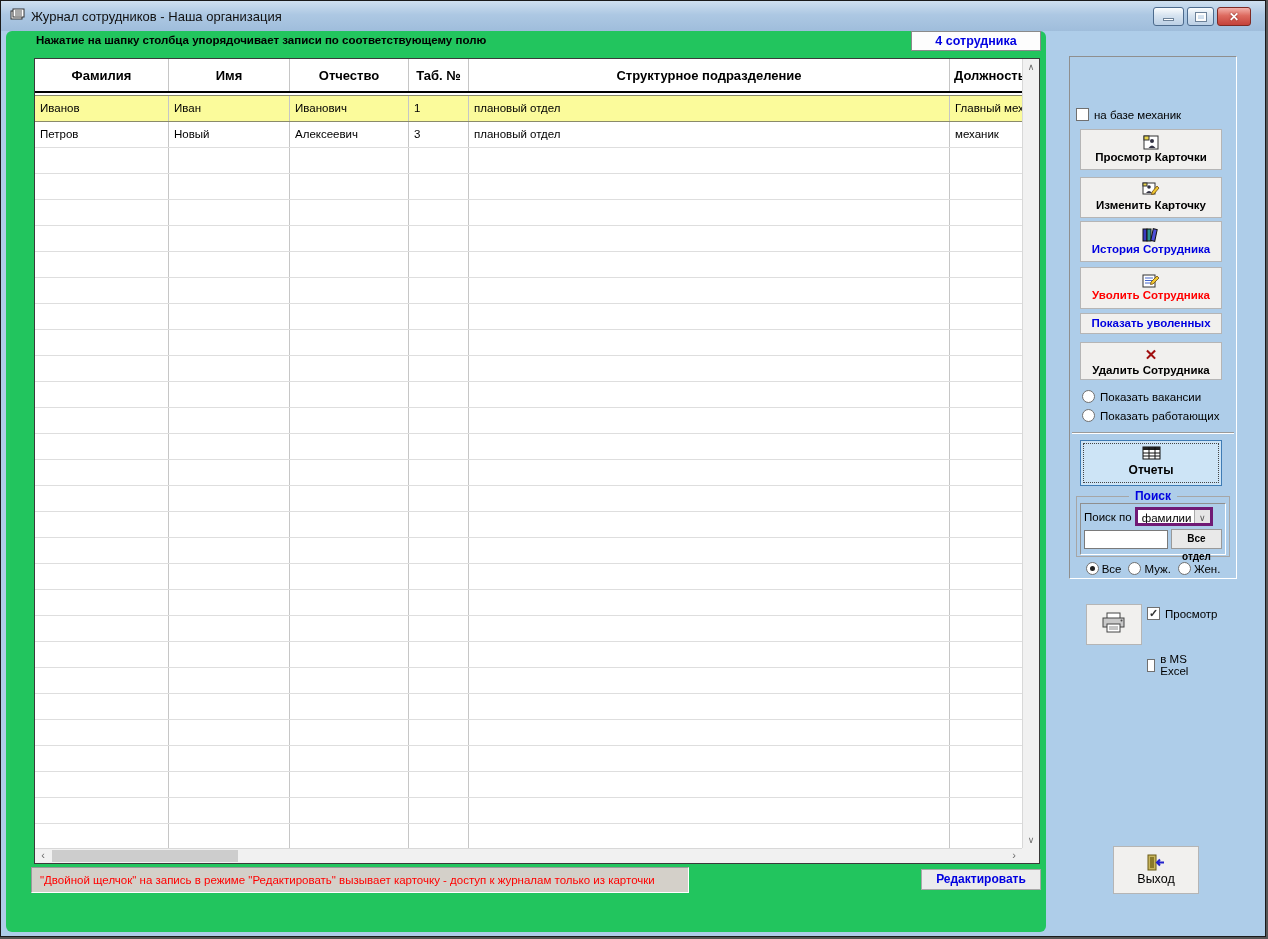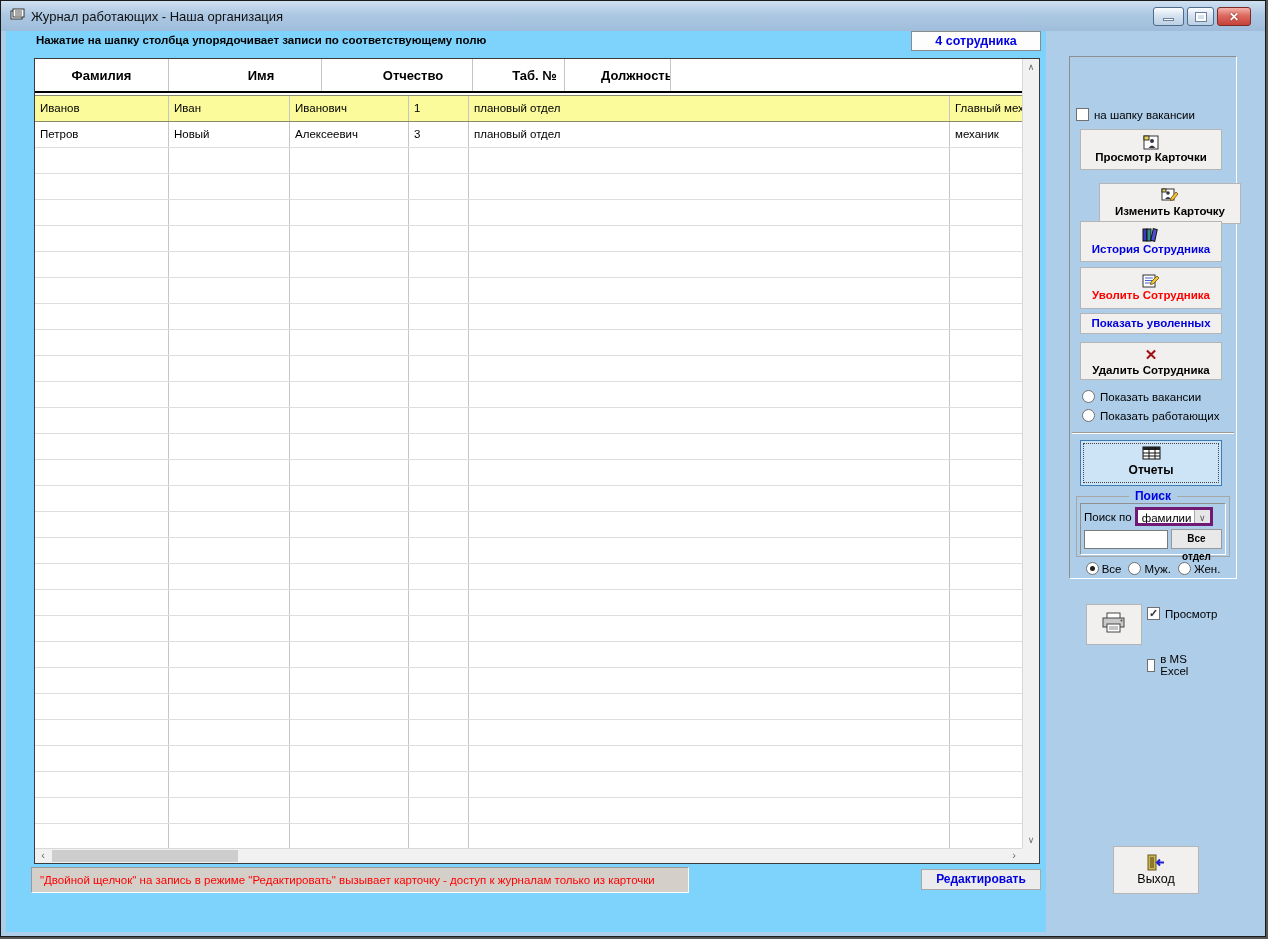--- a/index.html
+++ b/index.html
@@ -13,27 +13,27 @@
   .winbtns { position:absolute; right:14px; top:6px; display:flex; gap:3px; }
   .wbtn { height:19px; border:1px solid #4d6b8d; border-radius:3px;
     background:linear-gradient(180deg,#fbfdfe 0%,#d6e3f0 45%,#bcd0e5 100%);
     display:flex; align-items:center; justify-content:center; }
   .wbtn.min { width:31px; } .wbtn.max { width:27px; }
   .wbtn.close { width:34px; background:linear-gradient(180deg,#f3b1aa 0%,#dd6a5f 45%,#c4423a 100%); border-color:#7e2a24; }
   .minbar { width:11px; height:3px; background:#fdfdfd; border:1px solid #6d8299; margin-top:6px; }
   .maxbox { width:10px; height:8px; border:2px solid #fdfdfd; outline:1px solid #6d8299; }
   .closex { color:#fff; font-size:12px; font-weight:bold; text-shadow:0 0 2px #6d1812; }
   
-  .content { position:absolute; left:5px; top:30px; width:1040px; height:901px; background:#7dd3fc; }
+  .content { position:absolute; left:5px; top:30px; width:1040px; height:901px; background:#22c55e;border-radius:6px; }
   .hint { position:absolute; left:30px; top:3px; font-size:11.5px; font-weight:bold; color:#000; }
   .badge { position:absolute; left:905px; top:0px; width:130px; height:20px; background:#fdfdfd;
     border:1px solid #8a8a8a; color:#0000e0; font-weight:bold; font-size:12.5px; text-align:center; line-height:18px; }
   
   .grid { position:absolute; left:28px; top:27px; width:1006px; height:806px; background:#fff; border:1px solid #3a3a3a; overflow:hidden; }
-  .grid-header { position:absolute; left:0; top:0; right:17px; height:34px; display:flex; border-bottom:2px solid #000; background:#fff;gap:32px; }
+  .grid-header { position:absolute; left:0; top:0; right:17px; height:34px; display:flex; border-bottom:2px solid #000; background:#fff; }
   .hcell { height:100%; border-right:1px solid #c6c6c6; font-size:13px; font-weight:bold;
     display:flex; align-items:center; justify-content:center; overflow:hidden; white-space:nowrap; flex:0 0 auto; }
   .hcell.left { justify-content:flex-start; padding-left:4px; }
   .grid-body { position:absolute; left:0; top:36px; right:17px; bottom:15px; overflow:hidden; }
   .trow { display:flex; height:26px; border-bottom:1px solid #dedede; background:#fff; }
   .trow.sel { background:#fbfb9b; border-top:1px solid #8a8a6a; border-bottom:1px solid #8a8a6a; height:27px; }
   .tcell { height:100%; border-right:1px solid #c6c6c6; font-size:11.5px; line-height:25px; padding-left:5px;
     overflow:hidden; white-space:nowrap; flex:0 0 auto; }
   
   .vscroll { position:absolute; top:0; right:0; width:17px; bottom:15px; background:#f1f1f1; border-left:1px solid #d8d8d8; }
@@ -92,21 +92,21 @@
   <div class="titlebar">
     <span>
       <svg width="16" height="16" viewBox="0 0 16 16">
           <rect x="2" y="5" width="11" height="8" fill="#fff" stroke="#333"></rect>
           <rect x="4" y="3" width="11" height="8" fill="#fff" stroke="#333"></rect>
           <line x1="6" y1="5" x2="13" y2="5" stroke="#555"></line>
           <line x1="6" y1="7" x2="13" y2="7" stroke="#555"></line>
           <line x1="6" y1="9" x2="13" y2="9" stroke="#555"></line>
         </svg>
     </span>
-    <span class="title-text">Журнал работающих -  Наша организация</span>
+    <span class="title-text">Журнал сотрудников -  Наша организация</span>
     <div class="winbtns">
       <div class="wbtn min">
           <div class="minbar"></div>
         </div>
       <div class="wbtn max">
           <div class="maxbox"></div>
         </div>
       <div class="wbtn close">
           <span class="closex">✕</span>
         </div>
@@ -116,20 +116,21 @@
   <div class="content">
     <div class="hint">Нажатие на шапку столбца упорядочивает записи  по соответствующему полю</div>
     <div class="badge">4 сотрудника</div>
 
     <div class="grid">
       <div class="grid-header">
           <div class="hcell" style="width: 134px;">Фамилия</div>
           <div class="hcell" style="width: 121px;">Имя</div>
           <div class="hcell" style="width: 119px;">Отчество</div>
           <div class="hcell" style="width: 60px;">Таб. №</div>
+          <div class="hcell" style="width: 481px;">Структурное подразделение</div>
           <div class="hcell left" style="width: 74px;">Должность</div>
         </div>
       <div class="grid-body">
           <div class="trow sel">
             <div class="tcell" style="width: 134px;">Иванов</div>
             <div class="tcell" style="width: 121px;">Иван</div>
             <div class="tcell" style="width: 119px;">Иванович</div>
             <div class="tcell" style="width: 60px;">1</div>
             <div class="tcell" style="width: 481px;">плановый отдел</div>
             <div class="tcell" style="width: 74px;">Главный мех</div>
@@ -370,34 +371,34 @@
       </div>
       <div class="corner"></div>
     </div>
 
     <div class="status-note">"Двойной щелчок" на запись в режиме "Редактировать" вызывает карточку  -  доступ к журналам только из карточки</div>
     <div class="edit-btn">Редактировать</div>
 
     <div class="side-panel">
       <div class="cb-row" style="left:6px;top:51px;">
         <span class="chk"></span>
-        <span>на шапку вакансии</span>
+        <span>на базе механик</span>
       </div>
       <div class="tool-btn" style="top:72px;height:41px;">
         <div class="ic">
           <svg width="16" height="15" viewBox="0 0 16 15">
               <rect x="1" y="1" width="14" height="13" fill="#fff" stroke="#333"></rect>
               <rect x="1" y="1" width="5" height="4" fill="#e8d44a" stroke="#333"></rect>
               <circle cx="9" cy="6" r="2" fill="#334"></circle>
               <path d="M5.5 13 q3.5 -5 7 0 z" fill="#334"></path>
             </svg>
         </div>
         <div>Просмотр Карточки</div>
       </div>
-      <div class="tool-btn" style="top:126px;height:41px;margin-left:19px;">
+      <div class="tool-btn" style="top:120px;height:41px;">
         <div class="ic">
           <svg width="18" height="16" viewBox="0 0 18 16">
               <rect x="1" y="1" width="12" height="11" fill="#fff" stroke="#333"></rect>
               <rect x="1" y="1" width="4" height="3" fill="#e8d44a" stroke="#333"></rect>
               <circle cx="7" cy="5" r="1.8" fill="#334"></circle>
               <path d="M4 11 q3 -4 6 0 z" fill="#334"></path>
               <path d="M10 10 l5 -6 2 2 -5 6 -2.5 .5 z" fill="#f0c830" stroke="#704a10" stroke-width="0.8"></path>
             </svg>
         </div>
         <div>Изменить Карточку</div>

